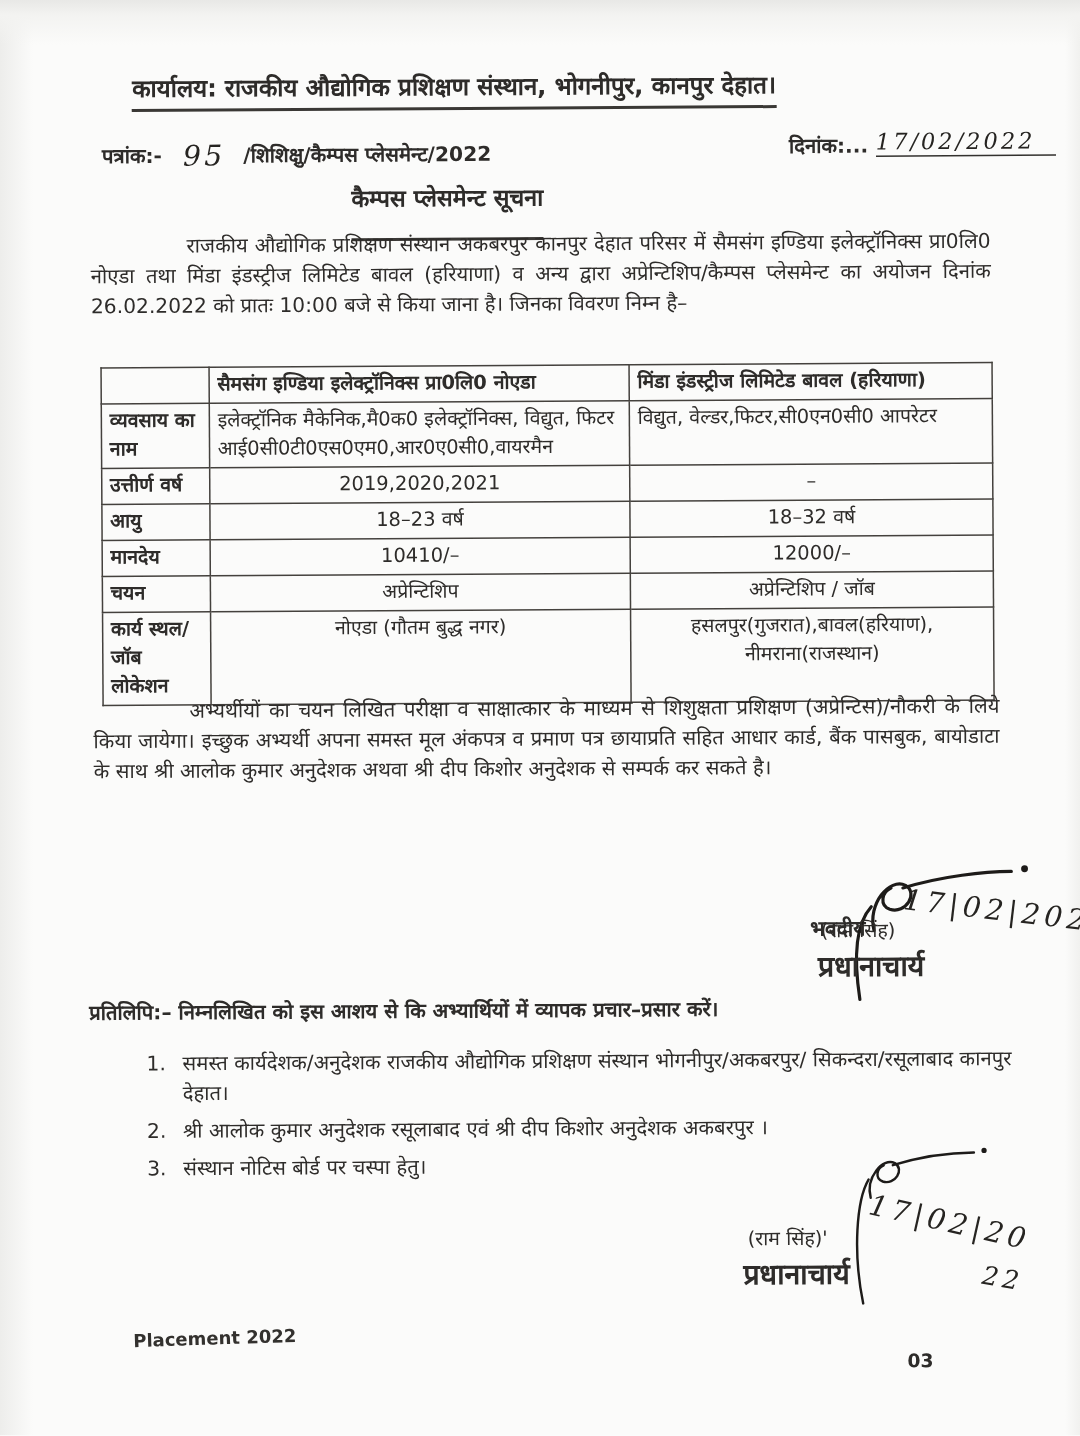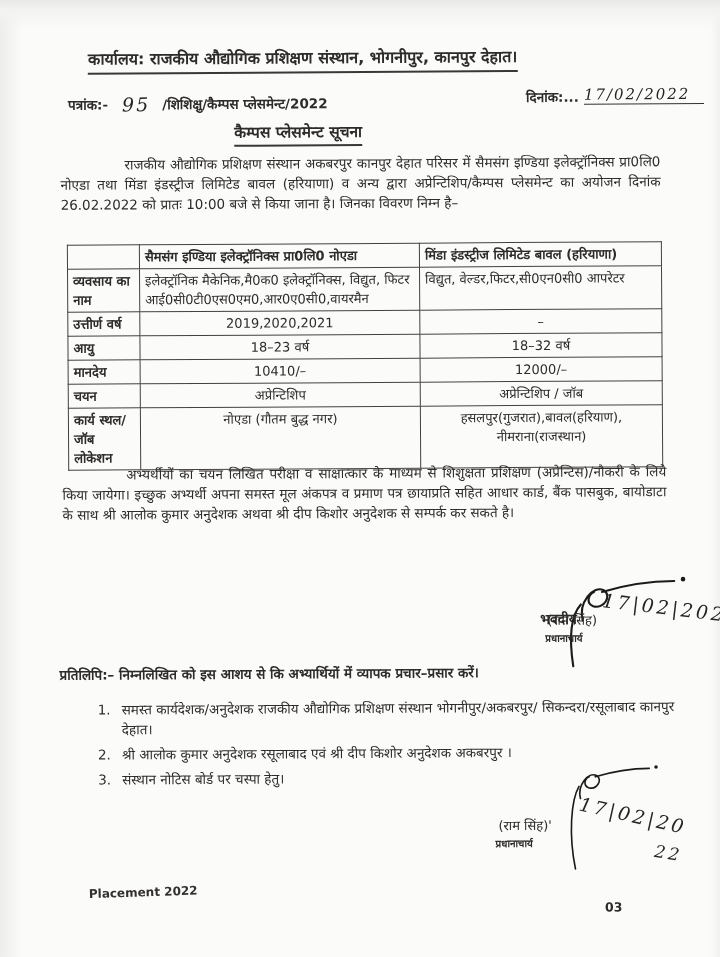--- a/index.html
+++ b/index.html
@@ -20,39 +20,39 @@
   .abs{position:absolute;}
   .office{top:46px;left:70px;width:470px;text-align:center;font-size:16px;font-weight:bold;}
   .office span{display:inline-block;border-bottom:2px solid #3a3835;padding-bottom:3px;white-space:nowrap;}
   .refrow{top:90px;left:70px;width:640px;height:30px;}
   .reflabel,.refrest,.datelabel{font-size:13.5px;font-weight:bold;display:inline-block;}
   .hand{font-family:"DejaVu Serif","Liberation Serif",serif;font-style:italic;color:#262421;}
   .hand69{font-size:19px;letter-spacing:2px;margin:0 12px 0 14px;position:relative;top:2px;}
   .dateblock{position:absolute;left:458px;top:-2px;white-space:nowrap;}
   .handdate{font-size:15px;letter-spacing:2px;position:relative;top:-2px;border-bottom:1.5px solid #33312e;padding-right:14px;}
   .ntitle{top:120px;left:60px;width:480px;text-align:center;font-size:15.5px;font-weight:bold;}
-  .ntitle span{display:inline-block;border-bottom:2px solid #3a3835;padding-bottom:2px;}
+  .ntitle span{display:inline-block;border-bottom:2px solid #3a3835;padding-bottom:16px;}
   .para{font-size:13.5px;line-height:20px;text-align:justify;font-weight:500;}
   .para1{top:153px;left:62px;width:600px;text-indent:64px;}
   .para2{top:463px;left:62px;width:604px;text-indent:64px;}
   table.pl{top:243px;left:68px;position:absolute;border-collapse:collapse;table-layout:fixed;width:594px;}
   table.pl th,table.pl td{
     border:1.6px solid #44413d;font-size:13px;line-height:19px;
     padding:2px 5px;vertical-align:top;word-wrap:break-word;
   }
   table.pl col.c0{width:72px;}
   table.pl col.c1{width:280px;}
   table.pl col.c2{width:242px;}
   table.pl th{text-align:left;font-weight:bold;}
   table.pl td.lbl{text-align:left;font-weight:bold;margin-left:41px;}
   table.pl td.val{text-align:center;font-weight:500;}
   table.pl td.val.left{text-align:left;}
   .valediction{top:562px;left:539px;font-size:14px;font-weight:bold;margin-top:48px;}
   .signame{font-size:13px;font-weight:normal;white-space:nowrap;}
-  .sigdesig{font-size:10px;font-weight:bold;}
+  .sigdesig{font-size:19px;font-weight:bold;}
   .sigdate{font-size:19px;letter-spacing:3px;white-space:nowrap;}
   .sig1-svg{top:572px;left:548px;}
   .sig1-name{top:612px;left:546px;}
   .sig1-date{top:599px;left:601px;transform:rotate(7deg);}
   .sig1-desig{top:632px;left:544px;}
   .copyhead{top:664px;left:58px;width:625px;font-size:13.5px;font-weight:bold;}
   .copylist{top:698px;left:96px;width:590px;}
   .copyitem{display:flex;font-size:13.5px;line-height:20px;font-weight:500;margin-bottom:5px;}
   .copyitem .num{width:24px;flex:0 0 24px;}
   .copyitem .txt{flex:1;}

